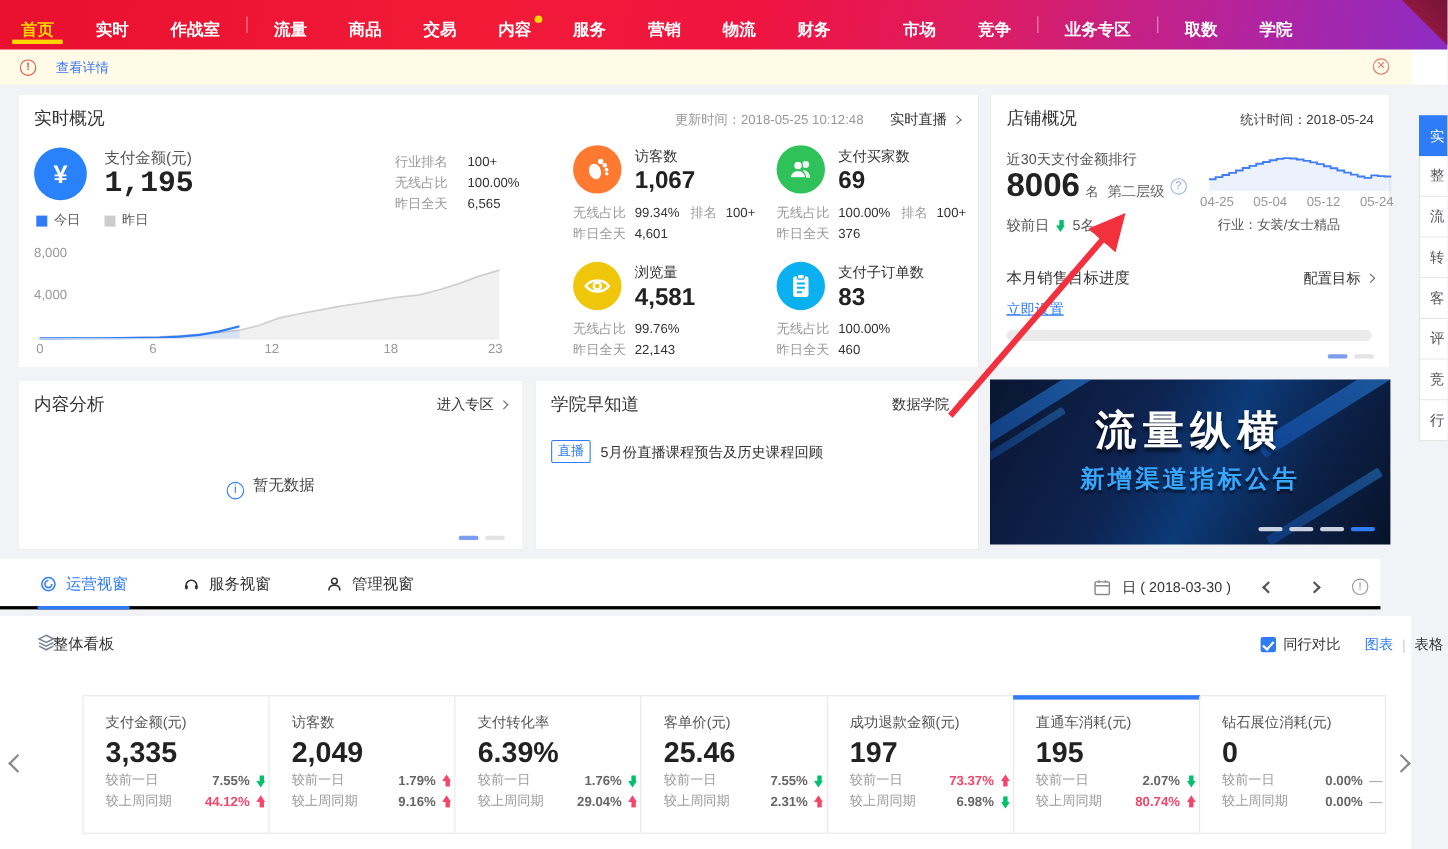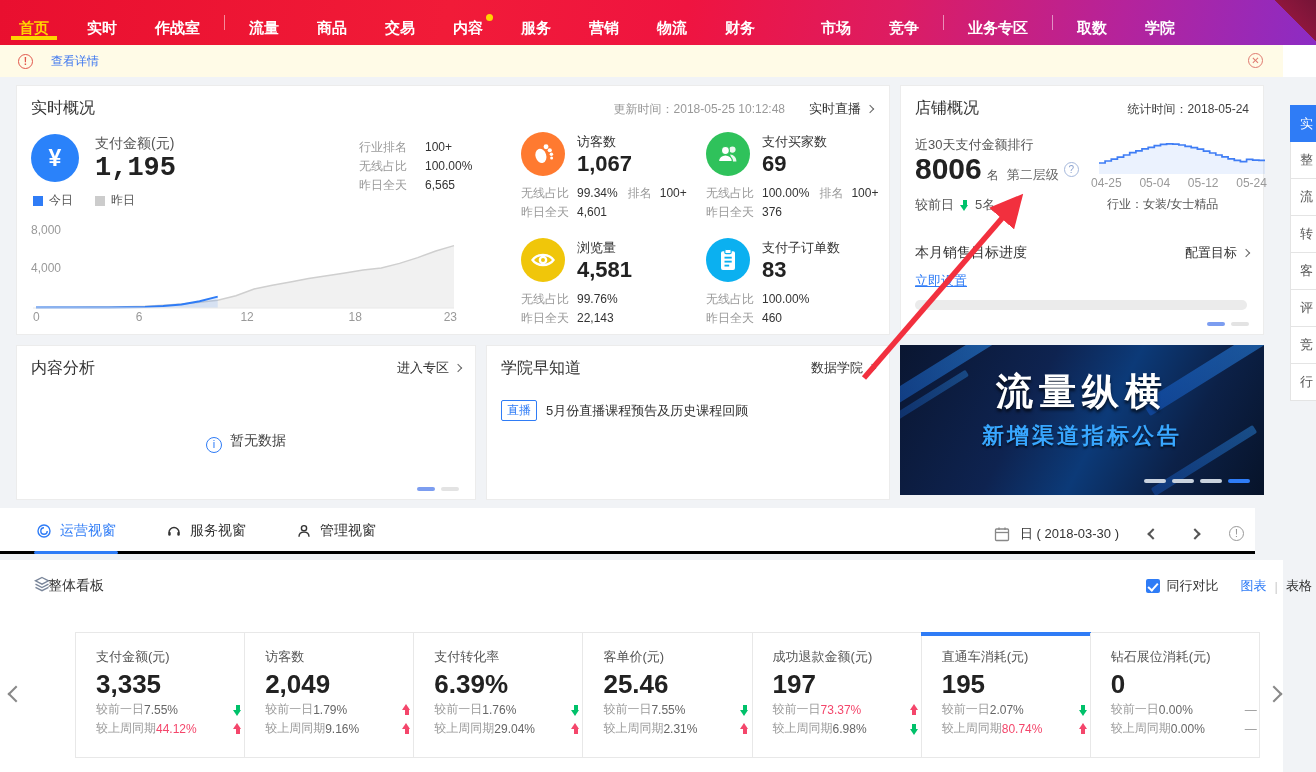--- a/index.html
+++ b/index.html
@@ -151,21 +151,21 @@
   .pipe { color:#ccc; margin:0 8px; }
   #table-toggle { color:#333; cursor:pointer; }
   #cards { position:absolute; left:75px; top:632px; width:1185px; height:126px; border:1px solid #e8e8e8; display:flex; background:#fff; }
   .card { flex:1; border-left:1px solid #e8e8e8; position:relative; padding:15px 0 0 20px; cursor:pointer; }
   .card:first-child { border-left:none; }
   .card.active::before { content:""; position:absolute; top:-1px; left:-1px; right:-1px; height:4px; background:#2f7cf6; }
   .card-label { font-size:13px; color:#555; }
   .card-value { font-size:26px; font-weight:600; color:#222; margin-top:3px; }
   .crow { display:flex; align-items:center; width:146px; font-size:12px; height:19px; margin-top:0; }
   .crow:first-of-type { margin-top:9px; }
-  .crow .p { flex:1; color:#666; margin-right:6px; }
+  .crow .p { flex:1; text-align:right; color:#666; margin-right:6px;font-weight:bold; }
   .crow .p.red { color:#f4466b; }
   .arr { position:relative; width:9px; height:12px; display:inline-block; }
   .arr.up { --c:#f4466b; } .arr.down { --c:#00c16a; }
   .arr::before { content:""; position:absolute; left:0; border-left:4.5px solid transparent; border-right:4.5px solid transparent; }
   .arr.up::before { top:0; border-bottom:6px solid var(--c); }
   .arr.up::after { content:""; position:absolute; top:5px; left:2.5px; width:4px; height:6px; background:var(--c); }
   .arr.down::before { bottom:0; border-top:6px solid var(--c); }
   .arr.down::after { content:""; position:absolute; bottom:5px; left:2.5px; width:4px; height:6px; background:var(--c); }
   .flat { color:#999; }
   .car-chev { position:absolute; top:688px; width:12px; height:12px; border-left:2px solid #888; border-bottom:2px solid #888; cursor:pointer; }

